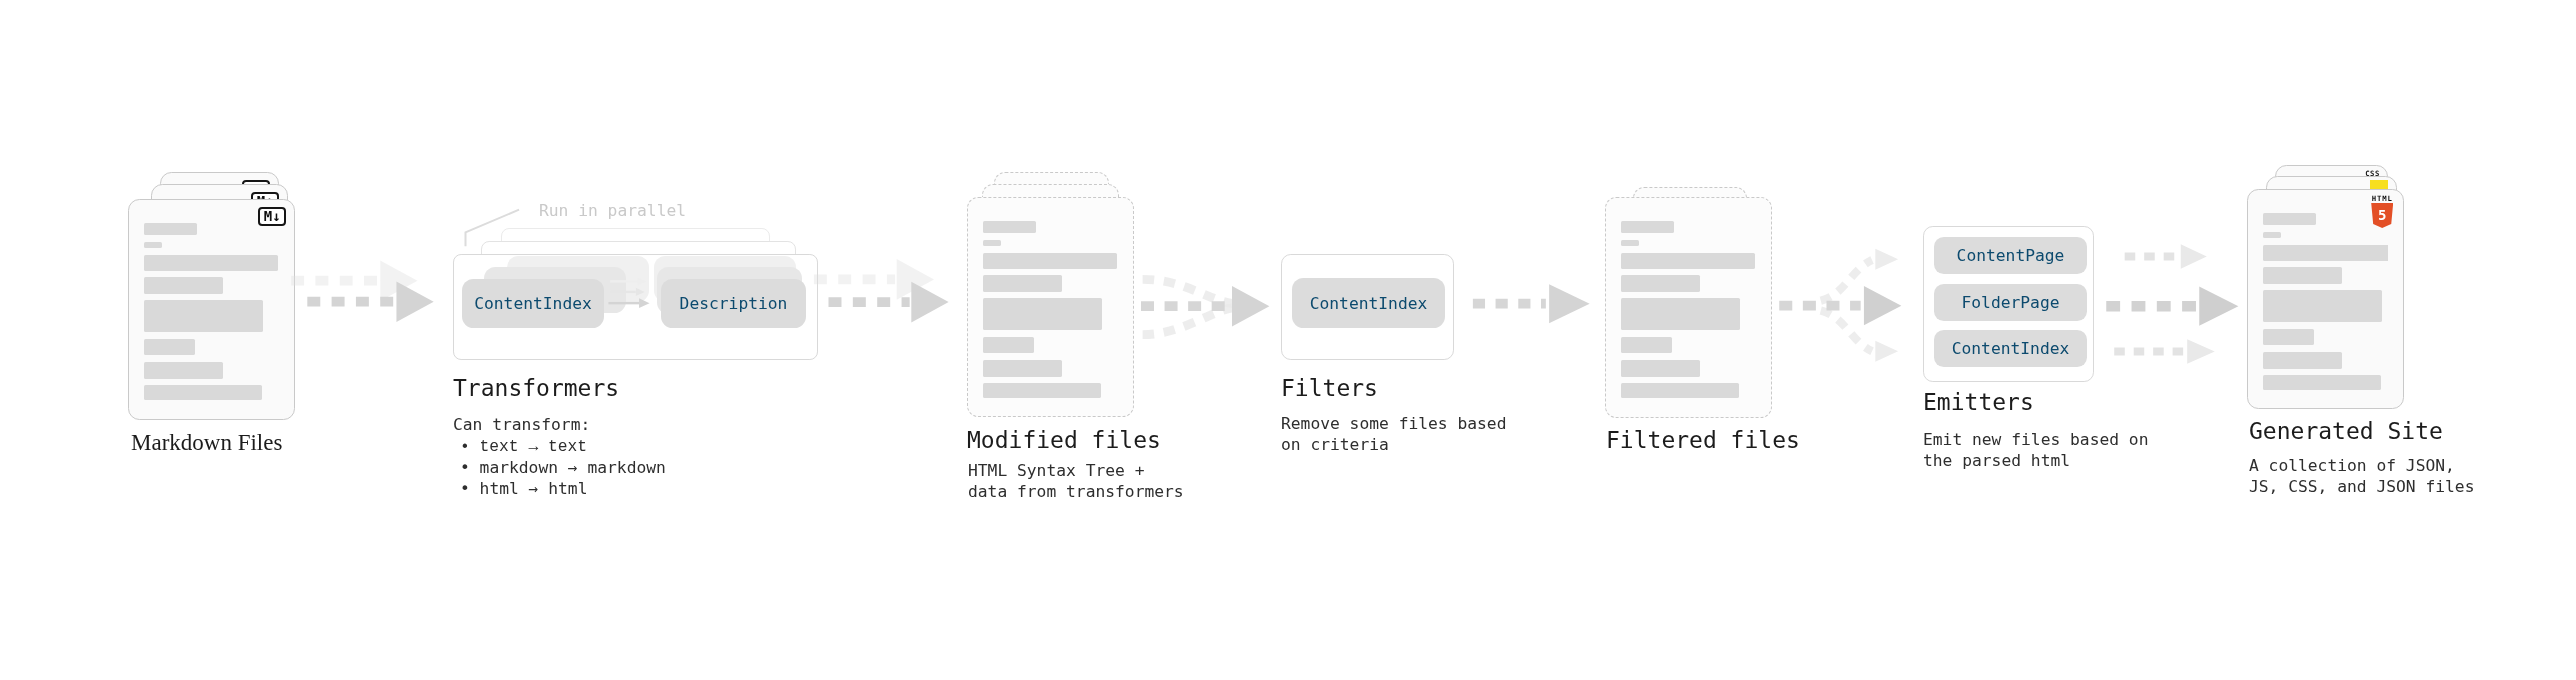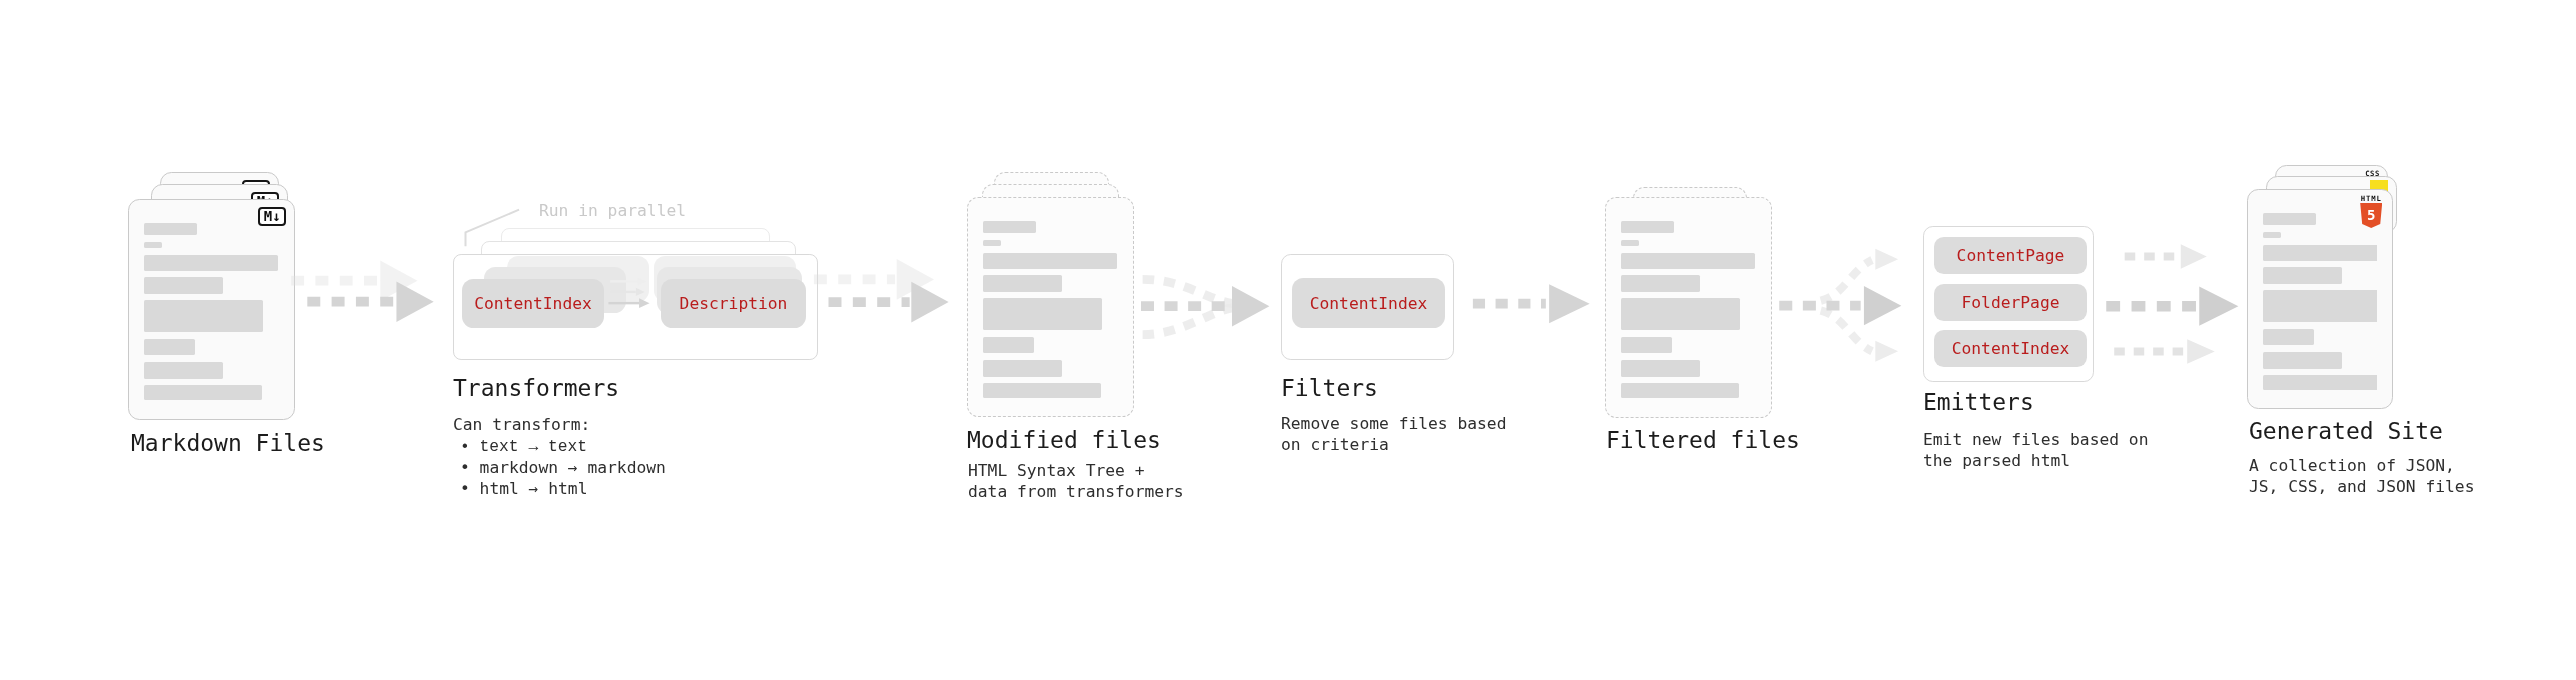--- a/index.html
+++ b/index.html
@@ -12,21 +12,21 @@
   .doc.dashed{border:1.6px dashed #c9c9c9;background:#fcfcfc;}
   .doc-body{position:absolute;left:14.6px;top:23px;right:14.6px;bottom:11.4px;display:flex;flex-direction:column;gap:6.5px;overflow:hidden;}
   .doc-bar{background:#d9d9d9;border-radius:1.6px;flex:0 0 auto;}
   
   .md-badge{position:absolute;top:6.5px;right:8.1px;background:#fff;border:2.4px solid #151515;border-radius:4.1px;
     font-weight:bold;font-size:14px;line-height:15.4px;padding:0 3.3px;color:#111;}
   
   .stack-box{position:absolute;background:#ffffff;border:1.6px solid #d9d9d9;border-radius:8.1px;box-sizing:border-box;}
   
   .pill{position:absolute;background:#dcdcdc;border-radius:11.4px;display:flex;align-items:center;justify-content:center;
-    font-size:16.3px;color:#b91c1c;white-space:nowrap;}
+    font-size:16.3px;color:#0c4a6e;white-space:nowrap;}
   .pill.ghost1{background:#e7e7e7;}
   .pill.ghost2{background:#f0f0f0;}
   
   .outline-box{position:absolute;background:#ffffff;border:1.6px solid #d9d9d9;border-radius:9.8px;box-sizing:border-box;}
   
   .node-label{position:absolute;font-size:23px;line-height:26px;color:#1c1c1c;white-space:nowrap;}
   .node-desc{position:absolute;font-size:16.3px;line-height:21px;color:#2e2e2e;white-space:nowrap;}
   .note-text{position:absolute;font-size:16.3px;line-height:18px;color:#c9c9c9;white-space:nowrap;}
   
   .css-badge{position:absolute;top:4.1px;right:7.3px;font-size:7.3px;font-weight:bold;color:#111;
@@ -57,21 +57,21 @@
           <div class="doc-bar" style="width: 53px; height: 12.2px;"></div>
           <div class="doc-bar" style="width: 18.7px; height: 6.5px;"></div>
           <div class="doc-bar" style="width: 134px; height: 16.3px;"></div>
           <div class="doc-bar" style="width: 79px; height: 16.3px;"></div>
           <div class="doc-bar" style="width: 119px; height: 32px;"></div>
           <div class="doc-bar" style="width: 51px; height: 16.3px;"></div>
           <div class="doc-bar" style="width: 79px; height: 17px;"></div>
           <div class="doc-bar" style="width: 118px; height: 15.4px;"></div>
         </div>
     </div>
-    <div class="node-label" style="left:131px;top:430px;">Markdown Files</div>
+    <div class="node-label" style="left:131px;top:430px;font-family:Liberation Serif, serif;">Markdown Files</div>
   </div>
 
   <svg style="left:299px;top:262px;" width="143" height="81" viewBox="0 0 176 100">
     <g opacity="0.38" transform="translate(-20,-26)">
       <line x1="10" y1="49" x2="118" y2="49" stroke="#dedede" stroke-width="12" stroke-dasharray="16 14"></line>
       <polygon points="120,24 120,74 166,49" fill="#dedede"></polygon>
     </g>
     <line x1="10" y1="49" x2="118" y2="49" stroke="#d4d4d4" stroke-width="12" stroke-dasharray="16 14"></line>
     <polygon points="120,24 120,74 166,49" fill="#d4d4d4"></polygon>
   </svg>
@@ -214,21 +214,21 @@
     <polygon points="94,4 94,34 128,19" fill="#e9e9e9"></polygon>
   </svg>
 
   <div>
     <div class="doc" style="left:2275px;top:165px;width:113px;height:57px;">
       <div class="css-badge">CSS</div>
     </div>
     <div class="doc" style="left:2266px;top:176px;width:131px;height:57px;">
       <div class="js-badge"></div>
     </div>
-    <div class="doc" style="left:2247px;top:189px;width:146px;height:220px;">
+    <div class="doc" style="left:2247px;top:189px;width:157px;height:220px;">
       <div class="html5-badge">
         <div class="html5-top">HTML</div>
         <div class="html5-shield">5</div>
       </div>
       <div class="doc-body">
           <div class="doc-bar" style="width: 53px; height: 12.2px;"></div>
           <div class="doc-bar" style="width: 18.7px; height: 6.5px;"></div>
           <div class="doc-bar" style="width: 134px; height: 16.3px;"></div>
           <div class="doc-bar" style="width: 79px; height: 16.3px;"></div>
           <div class="doc-bar" style="width: 119px; height: 32px;"></div>

